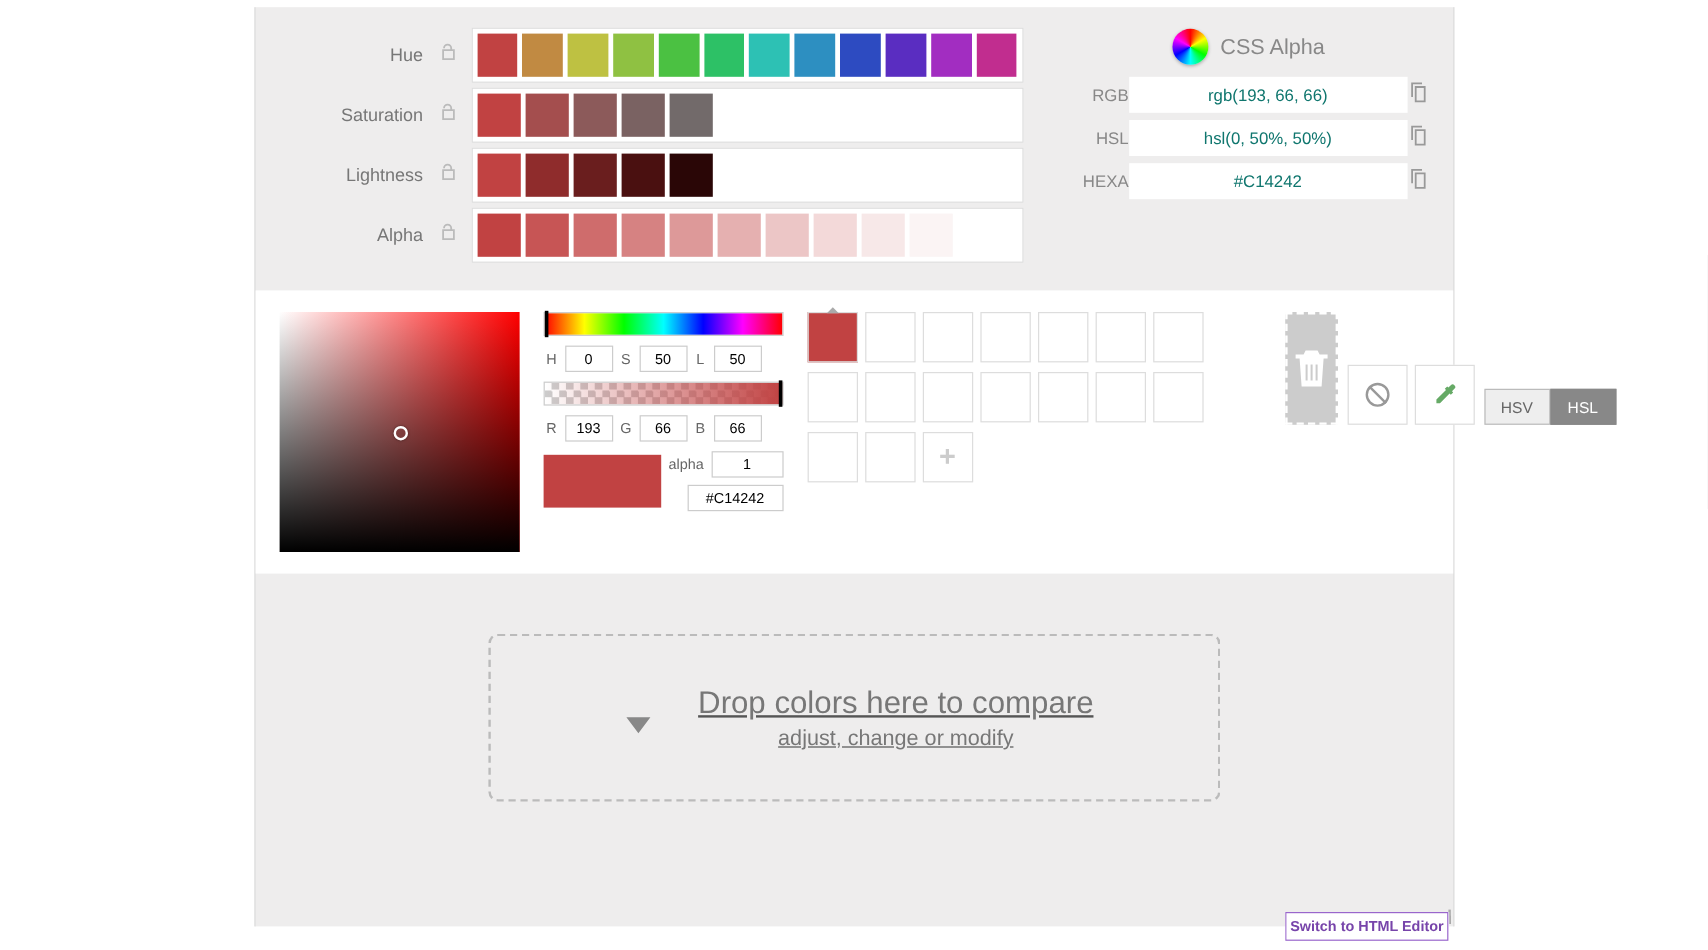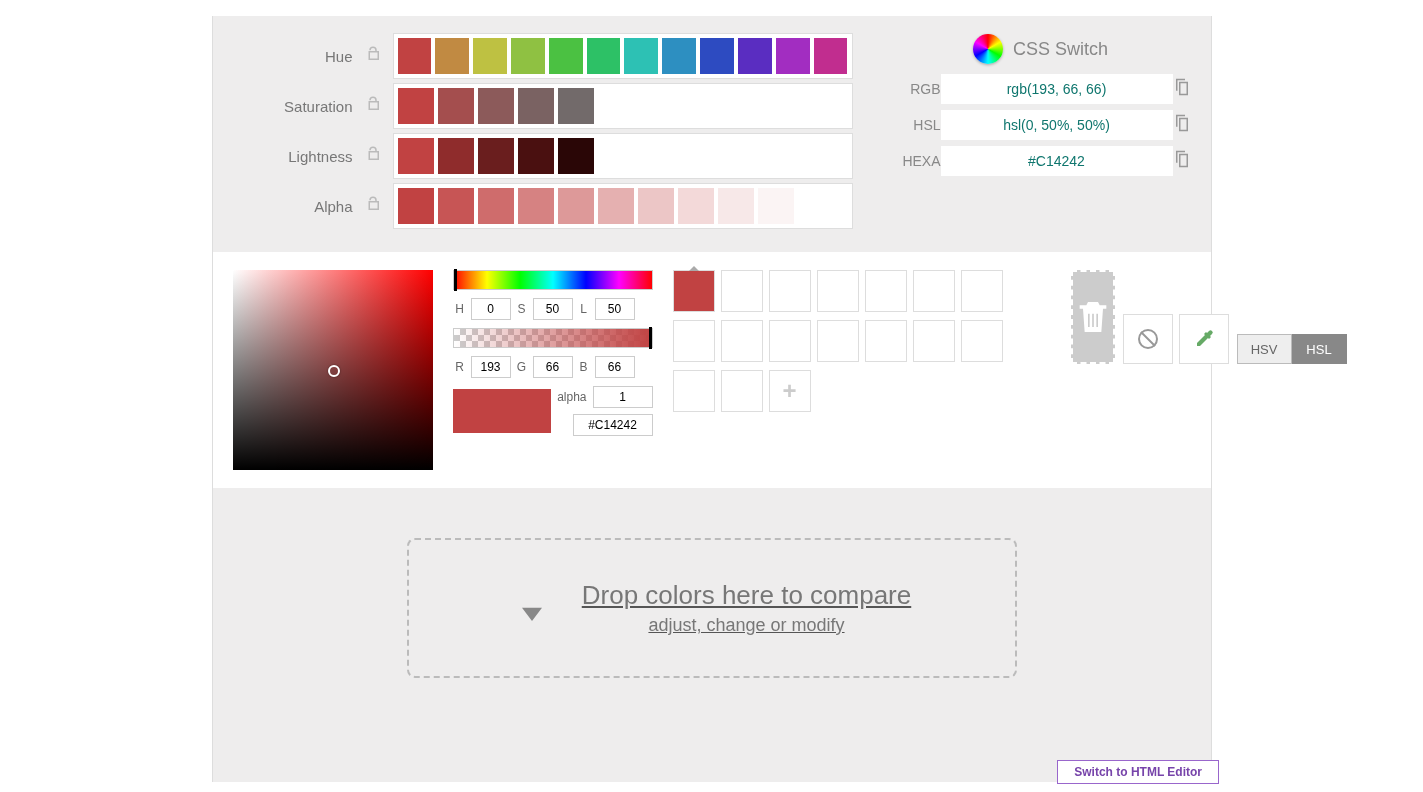--- a/index.html
+++ b/index.html
@@ -1,17 +1,17 @@
 <!DOCTYPE html>
 <html><head>
 <meta charset="utf-8">
 <style>
 * { box-sizing: border-box; margin: 0; padding: 0; }
 body { font-family: "Segoe UI", Arial, sans-serif; background: #fff; color: #555; }
-.app { width: 1000px; margin: 16px auto; background: #eeeded; border-left: 1px solid #ddd; border-right: 1px solid #ddd; }
+.app { width: 1000px; margin: 6px auto; background: #eeeded; border-left: 1px solid #ddd; border-right: 1px solid #ddd; }
 
 .top { padding: 18px 20px 18px 20px; display: flex; }
 .sliders { flex: 1; }
 .row { display: flex; align-items: center; height: 44px; margin-bottom: 6px; }
 .row-label { width: 120px; text-align: right; color: #777; font-size: 15px; font-weight: 300; }
 .lock { width: 40px; text-align: center; }
 .lock svg { width: 18px; height: 18px; fill: #bbb; }
 .swbar { background: #fff; border: 1px solid #ddd; padding: 4px; display: flex; gap: 4px; width: 460px; }
 .sw { width: 36px; height: 36px; cursor: pointer; }
 
@@ -61,21 +61,21 @@
 .modebtn { width:55px; height:30px; border:1px solid #bbb; background:#eee; font-size:13px; color:#666; cursor:pointer; display:flex;align-items:center;justify-content:center;}
 .modebtn.active { background:#888; color:#fff; border-color:#888;}
 
 .drop { padding: 50px 20px 100px; }
 .dropbox { width: 610px; margin: 0 auto; border: 2px dashed #bbb; border-radius: 8px; padding: 40px; display:flex; align-items:center; justify-content:center; gap:30px;text-decoration:underline;}
 .droparrow svg { width:40px; height:40px; fill:#888;}
 .droptext { text-align:center; color:#777;}
 .droptext h2 { font-size:26px; font-weight:300; margin-bottom:4px;}
 .droptext p { font-size:18px; font-weight:300;}
 
-.switch { position: fixed; bottom: 8px; right: 204px; border: 1px solid #9966cc; color: #7744aa; background: #fff; padding: 4px 16px; font-size: 12px; font-weight: bold; cursor: pointer; }
+.switch { position: fixed; bottom: 8px; right: 216px; border: 1px solid #9966cc; color: #7744aa; background: #fff; padding: 4px 3px; font-size: 12px; font-weight: bold; cursor: pointer; }
 .resize { position:absolute; right:2px; bottom:2px; width:14px; height:14px; }
 .resize::before,.resize::after{content:"";position:absolute;right:0;bottom:0;border-right:2px solid #aaa;border-bottom:2px solid #aaa;}
 .resize::before{width:10px;height:10px;}
 .resize::after{width:5px;height:5px;}
 .app{position:relative; padding-bottom:4px;}
 </style>
 </head>
 <body>
 
 <div class="app">
@@ -149,21 +149,21 @@
             <div class="sw" style="background: rgba(193, 66, 66, 0.12);"></div>
             <div class="sw" style="background: rgba(193, 66, 66, 0.06);"></div>
           </div>
       </div>
 
     </div>
 
     <div class="csscol">
       <div class="csshead">
         <div class="ball"></div>
-        <div class="csstitle">CSS Switch</div>
+        <div class="csstitle">CSS Alpha</div>
       </div>
       <div class="cssrow">
         <div class="csslabel">RGB</div>
         <div class="cssval">rgb(193, 66, 66)</div>
         <div class="copy"><svg viewBox="0 0 24 24">
               <path d="M16 1H4v16h2V3h10V1zm4 4H8v18h12V5zm-2 16H10V7h8v14z"></path>
             </svg></div>
       </div>
       <div class="cssrow">
         <div class="csslabel">HSL</div>

